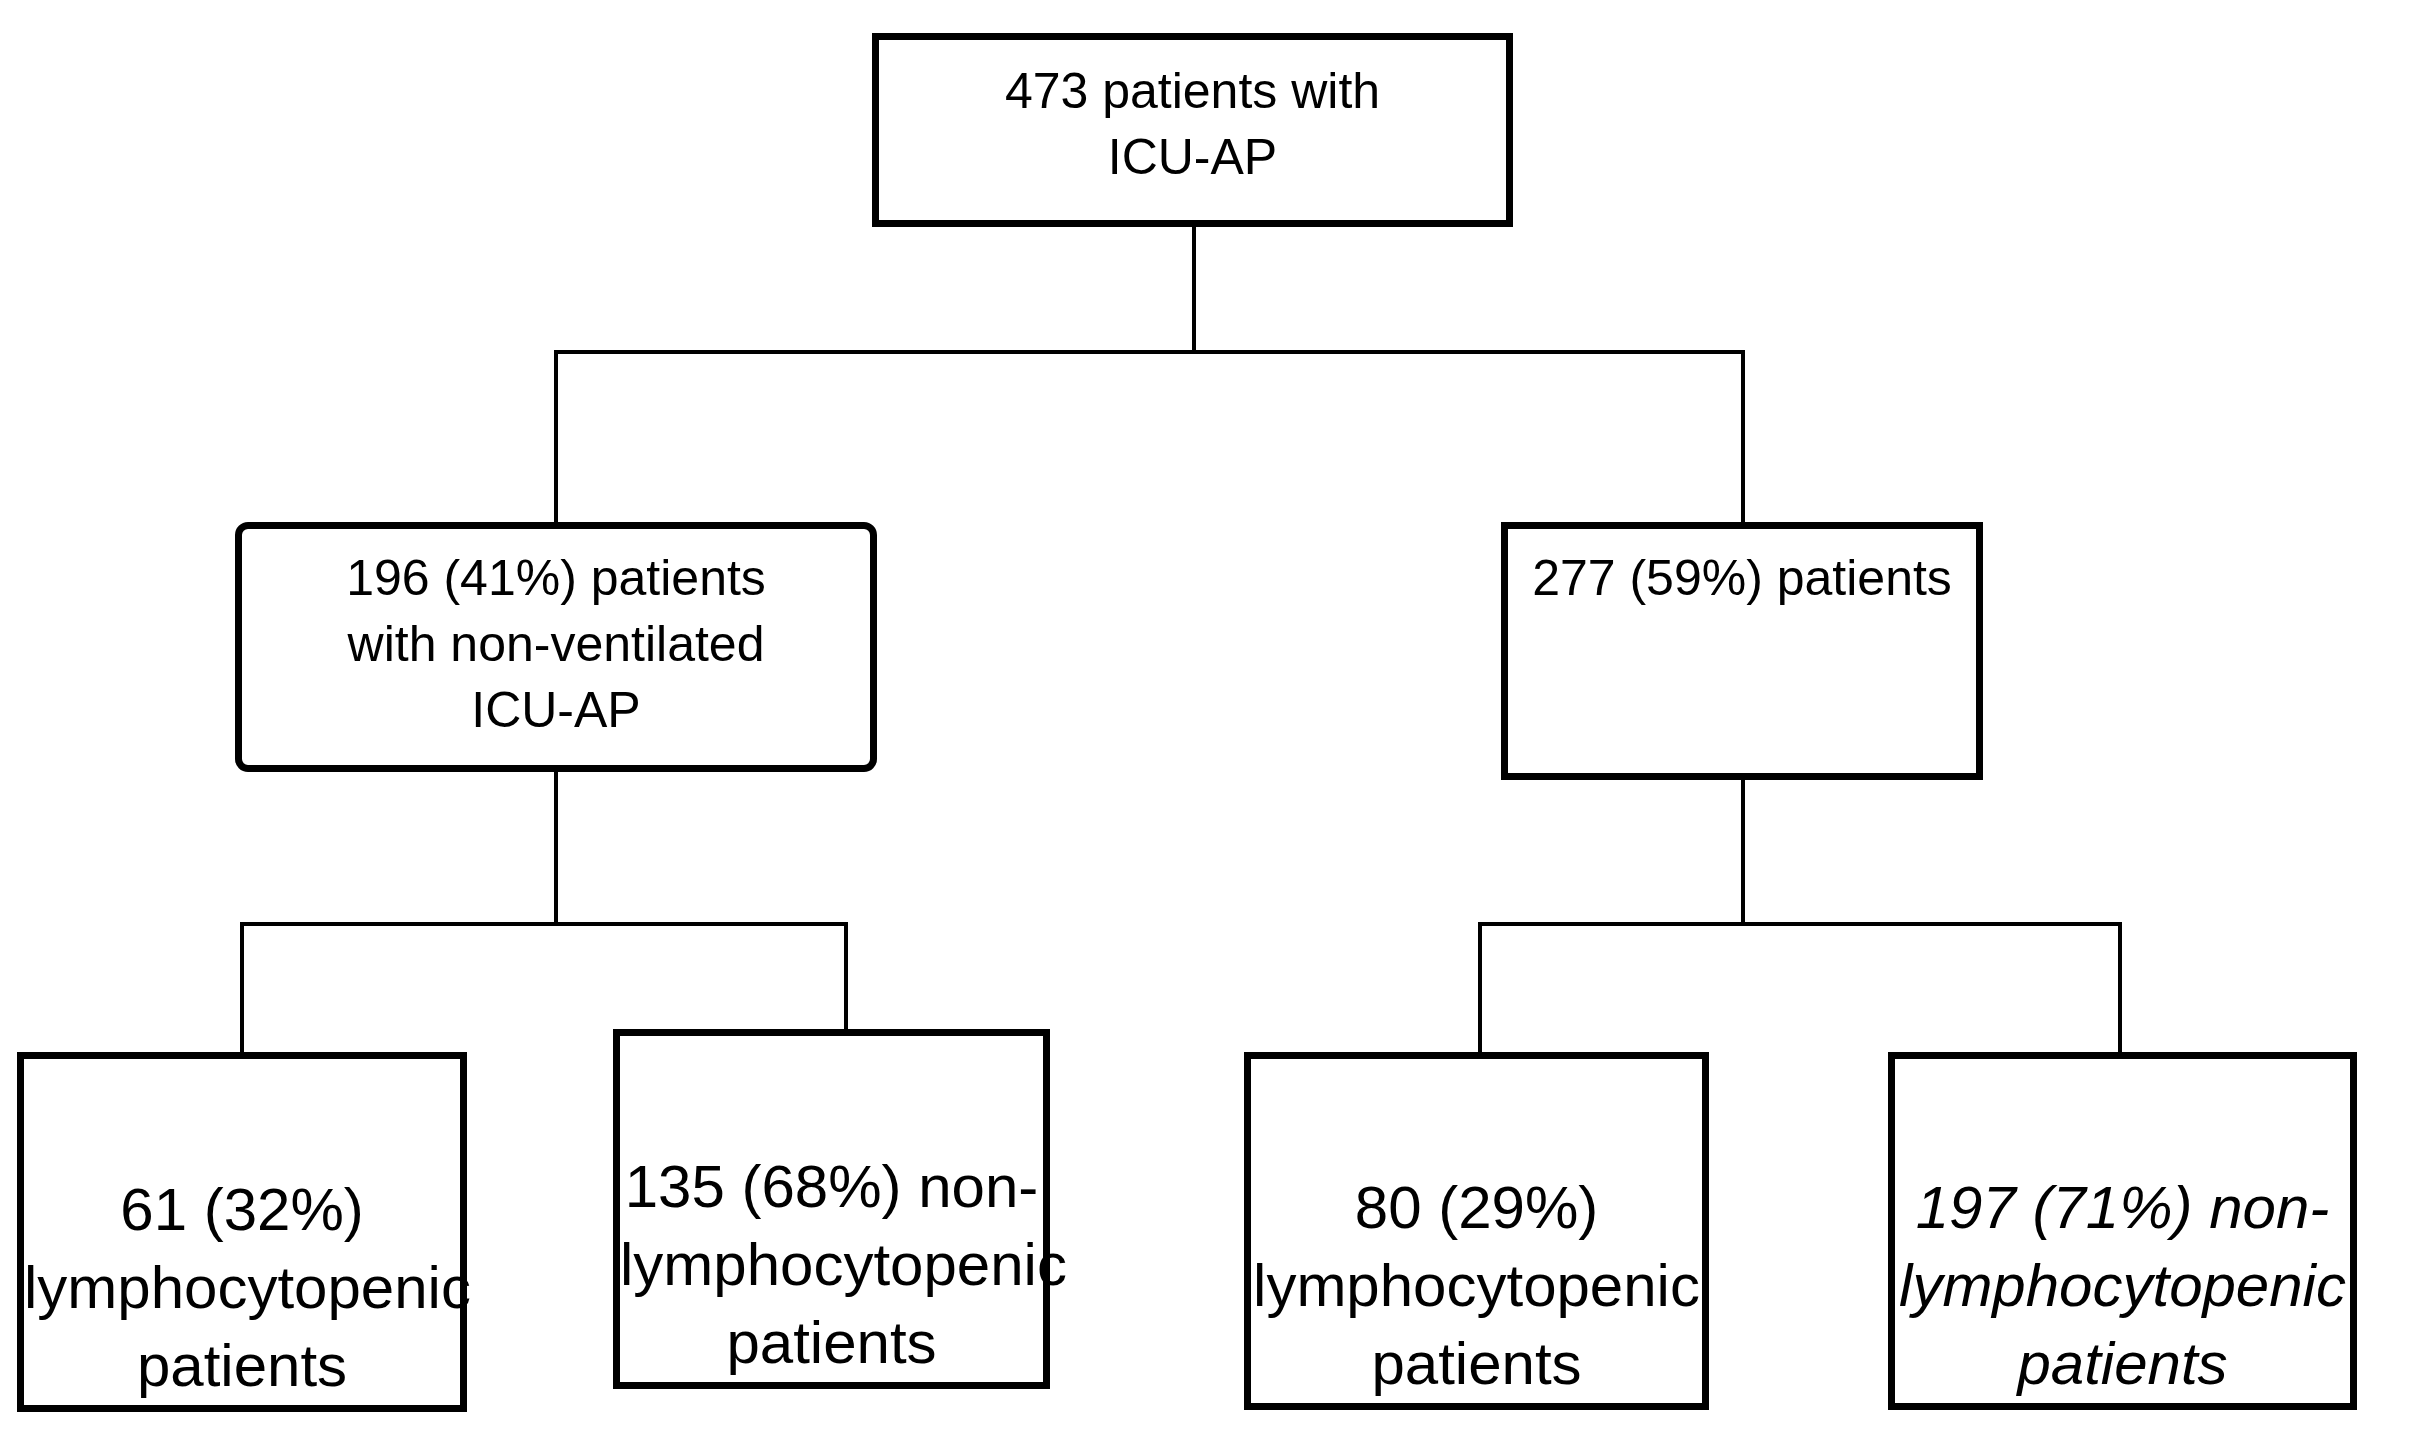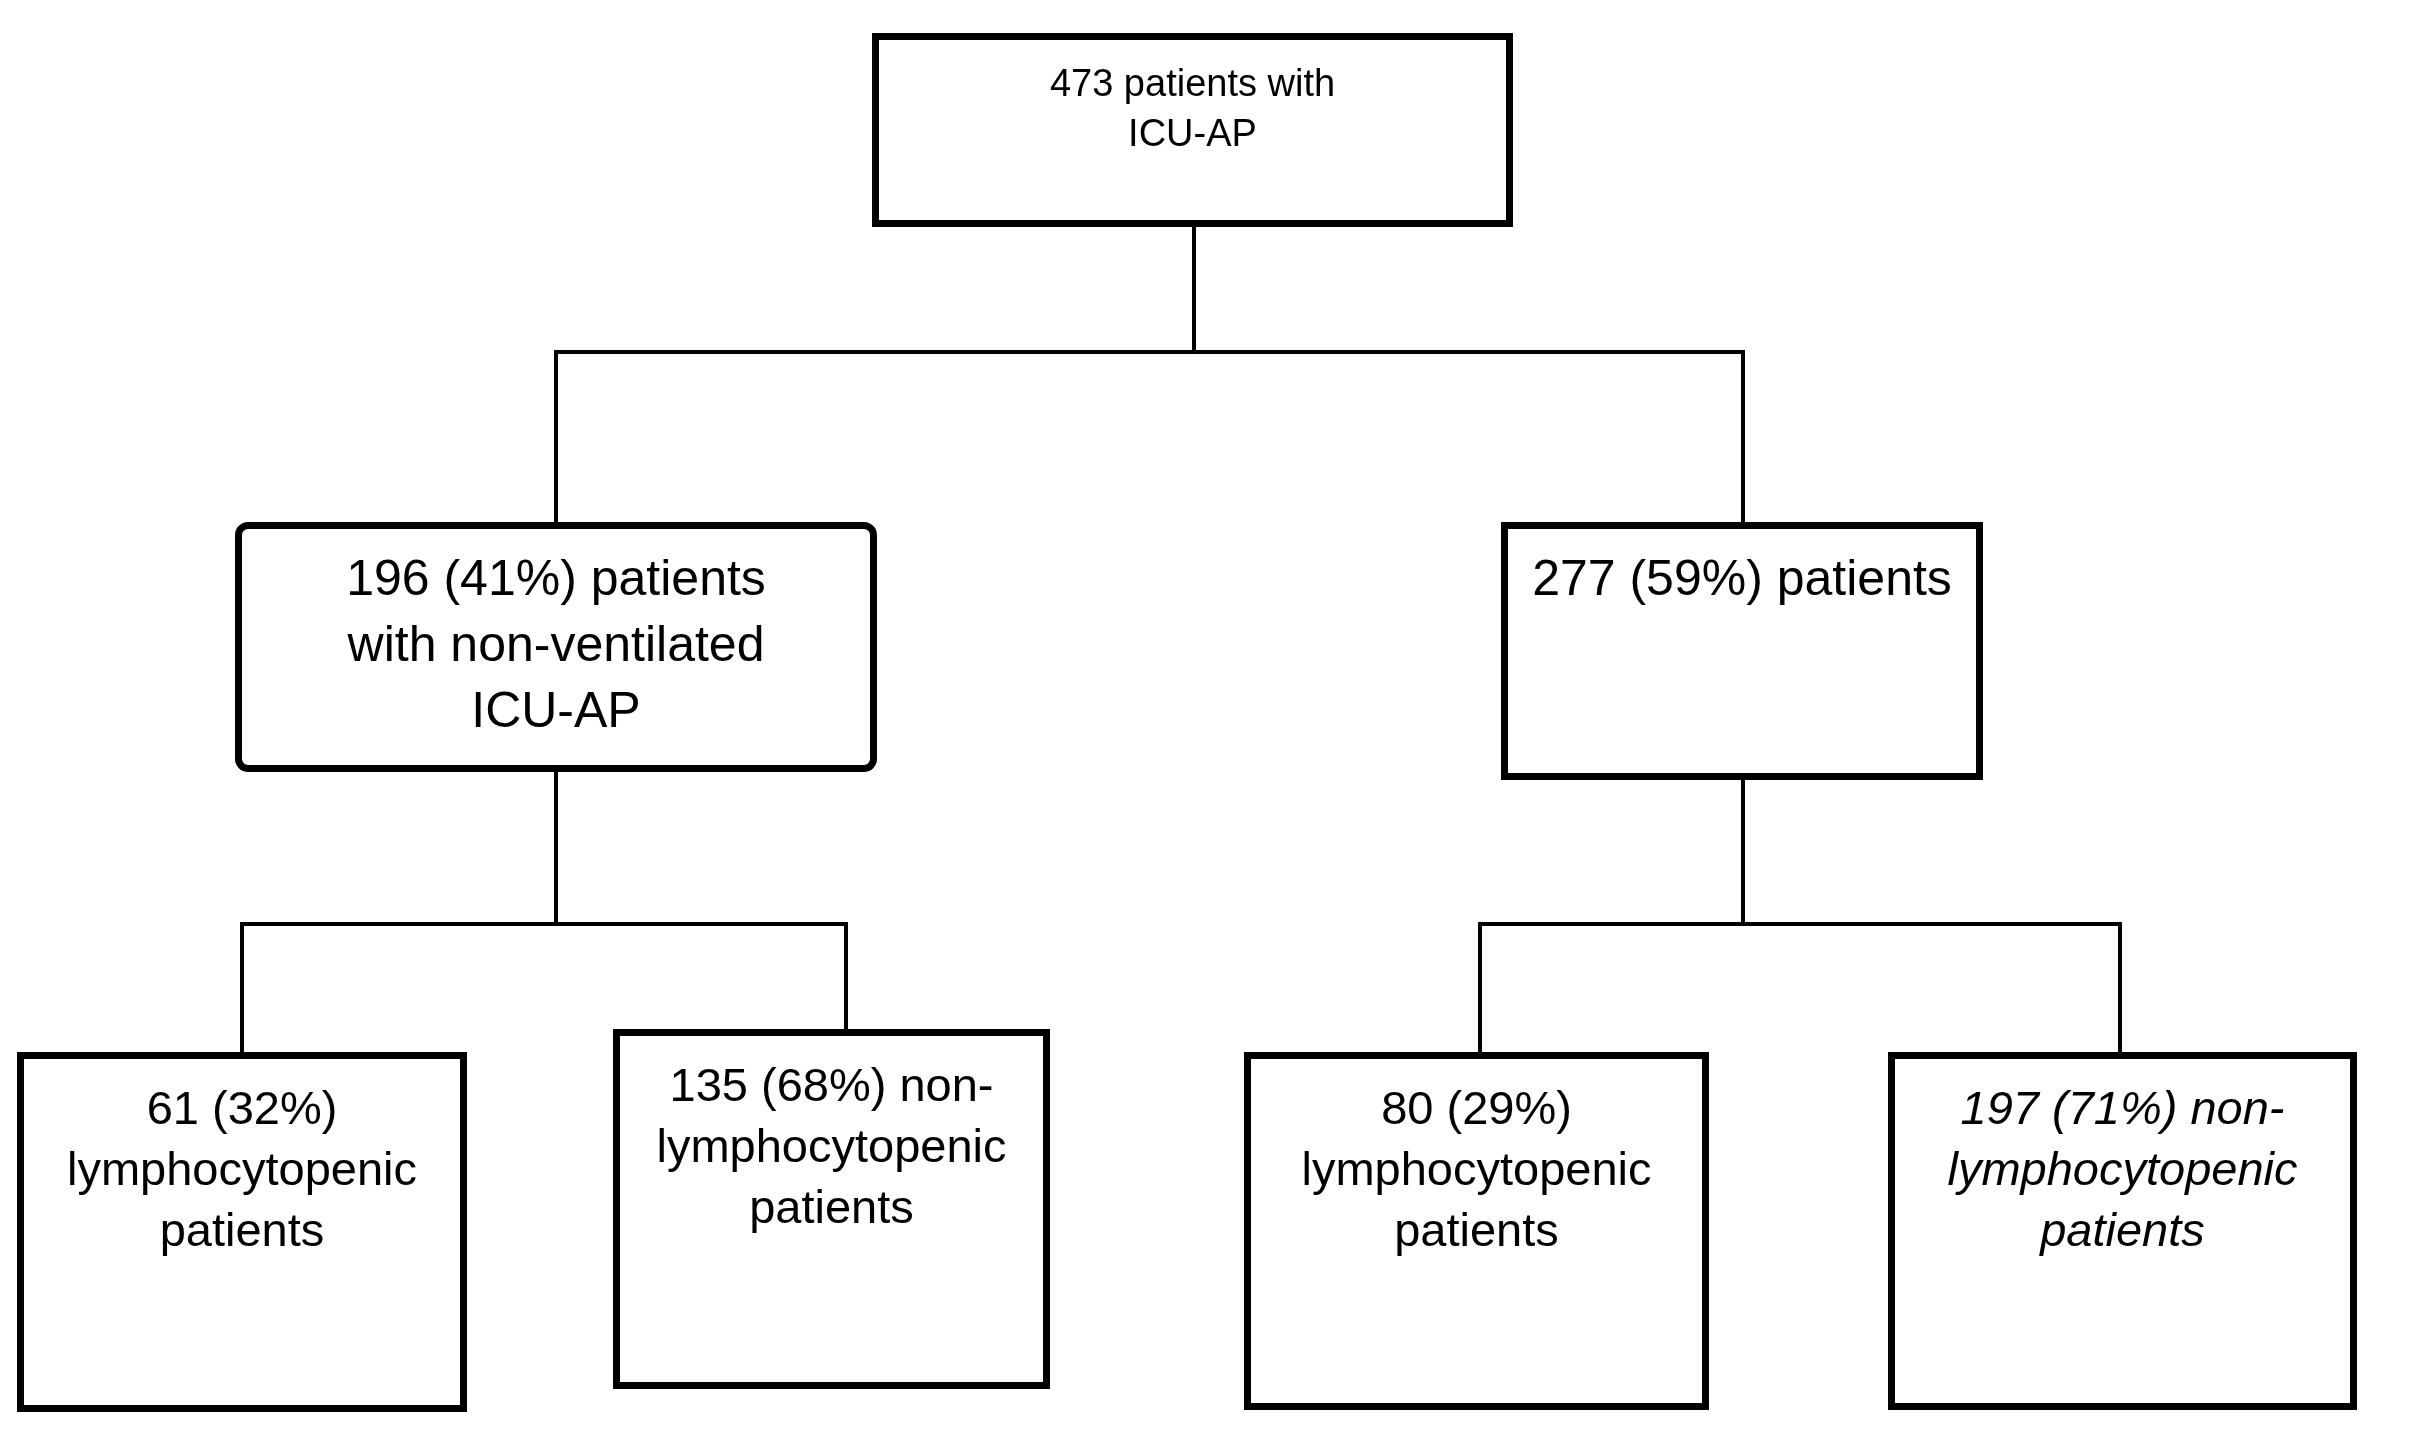--- a/index.html
+++ b/index.html
@@ -30,25 +30,25 @@
   }
   .node .lines {
     width: 100%;
     padding-top: 14px;
     line-height: 1.32;
   }
   .node .line {
     display: block;
     white-space: pre;
   }
-  .node-root { font-size: 38px; text-align: center; }
+  .node-root { font-size: 50px; text-align: center; }
   .node-root .lines { padding-top: 18px; }
   .node-mid  { font-size: 50px; }
   .node-mid .lines { padding-top: 16px; }
-  .node-leaf { font-size: 47px; }
+  .node-leaf { font-size: 60px; justify-content: flex-end; }
   .node-leaf .lines { padding-top: 18px; line-height: 1.30; }
 
   .conn {
     position: absolute;
     background: #000000;
   }
   .conn-v { width: 4px; }
   .conn-h { height: 4px; }
 </style>
 </head>

